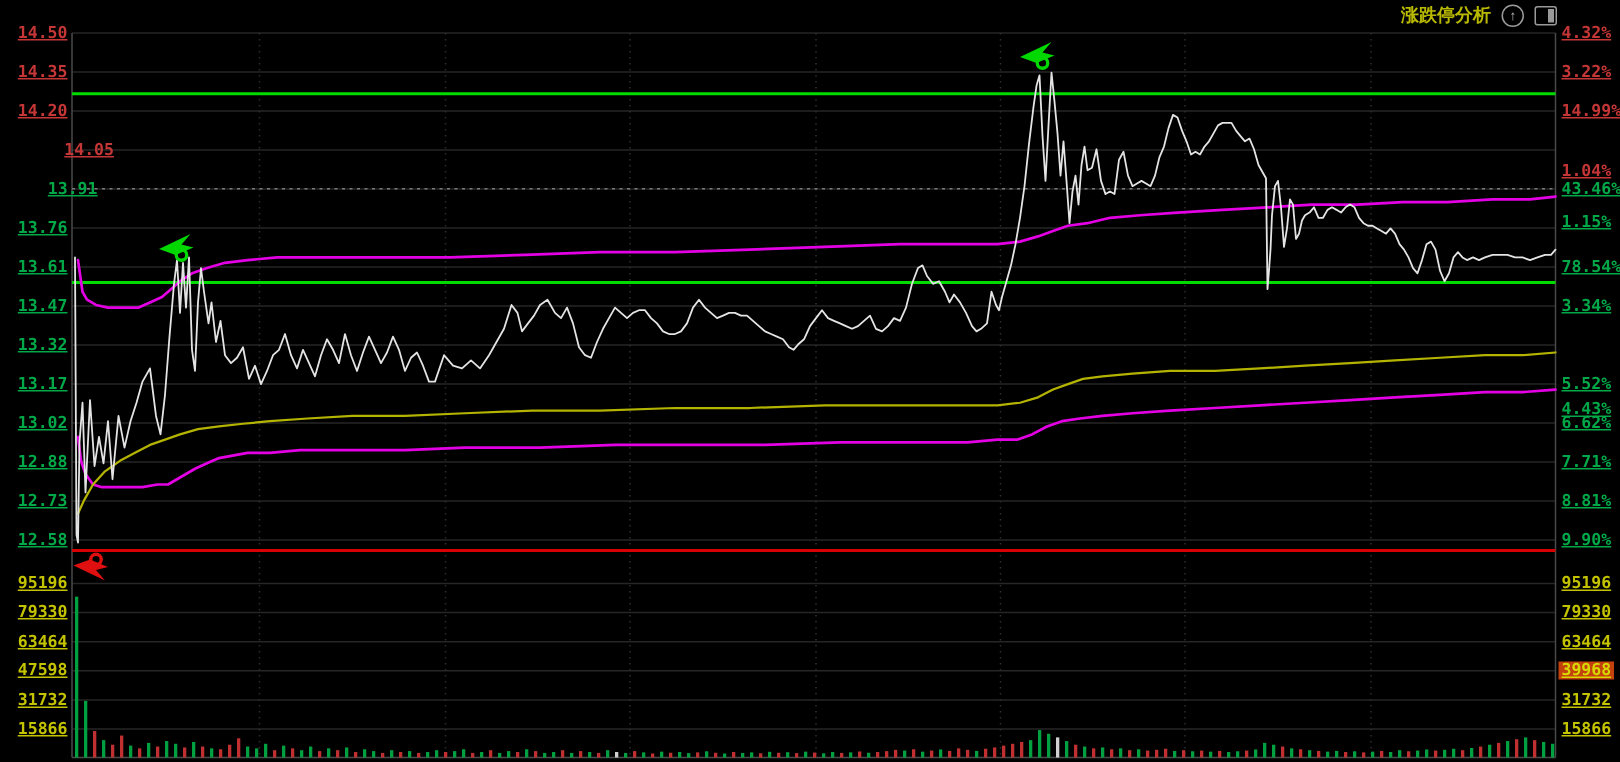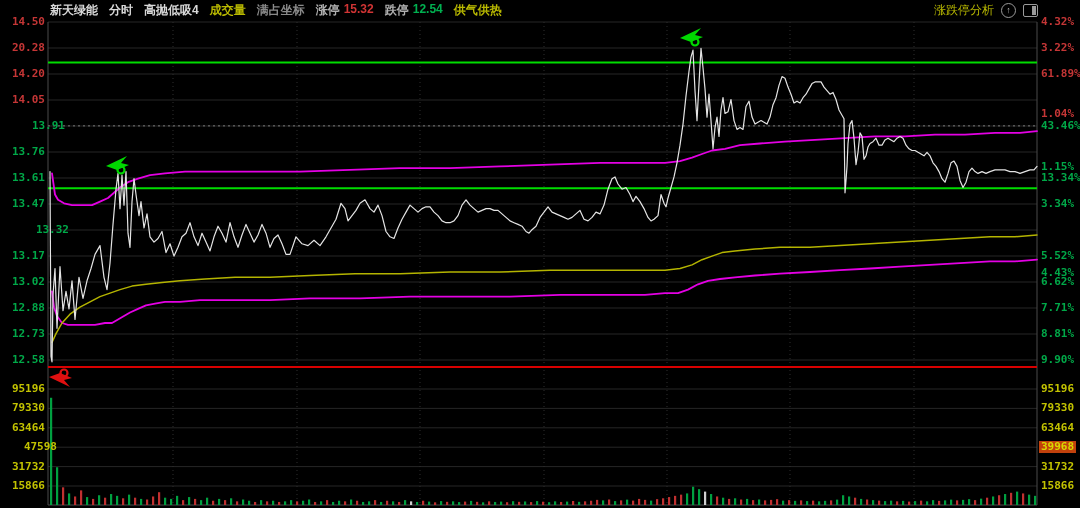--- a/index.html
+++ b/index.html
@@ -3,58 +3,42 @@
 <meta charset="utf-8">
 <style>
   html,body{margin:0;padding:0;background:#000;}
   .screen{position:relative;width:1080px;height:508px;background:#000;overflow:hidden;
           font-family:"Liberation Sans","DejaVu Sans",sans-serif;}
   svg#chart-svg{position:absolute;left:0;top:0;}
   .header{position:absolute;left:0;top:0;width:1080px;height:19px;z-index:5;}
   .hleft{position:absolute;left:50px;top:2px;display:flex;gap:11px;white-space:nowrap;
          font-size:12px;font-weight:bold;}
   .hright{position:absolute;right:42px;top:2px;display:flex;gap:7px;align-items:center;
-          font-size:12px;font-weight:normal;justify-content:center;}
+          font-size:12px;font-weight:bold;justify-content:center;}
   .wht{color:#d8d8d8;} .yel{color:#b9b900;} .gry{color:#8a8a8a;} .gry2{color:#b0b0b0;}
   .red{color:#d03434;} .grn{color:#00b050;}
   .pair{display:flex;gap:4px;}
   .icon-circle{width:13px;height:13px;border:1px solid #9a9a9a;border-radius:50%;
                color:#bbb;font-size:9px;line-height:13px;text-align:center;display:inline-block;}
   .icon-panel{width:13px;height:11px;border:1px solid #9a9a9a;border-radius:2px;
               display:inline-block;position:relative;}
   .icon-panel-bar{position:absolute;right:1px;top:1px;bottom:1px;width:4px;background:#9a9a9a;}
   .axlab{position:absolute;font:bold 11px "DejaVu Sans Mono","Liberation Mono",monospace;
-         line-height:12px;z-index:4;}
+         line-height:12px;z-index:4;text-decoration:underline;}
   .axlab.left{left:0;width:45px;text-align:right;}
   .axlab.right{left:1041px;text-align:left;}
   .axlab.up{color:#c53636;} .axlab.down{color:#00a848;} .axlab.vol{color:#c3c300;}
   .axlab.hl{background:#c2410c;color:#d8d800;padding:0 2px;margin-left:-2px;}
 </style>
 </head>
 <body>
 
 <div class="screen">
 
   <div class="header">
-    <div class="hleft">
-      <span class="wht">新天绿能</span>
-      <span class="wht">分时</span>
-      <span class="wht">高抛低吸4</span>
-      <span class="yel">成交量</span>
-      <span class="gry">满占坐标</span>
-      <span class="pair">
-        <span class="gry2">涨停</span>
-        <span class="red">15.32</span>
-      </span>
-      <span class="pair">
-        <span class="gry2">跌停</span>
-        <span class="grn">12.54</span>
-      </span>
-      <span class="yel">供气供热</span>
-    </div>
     <div class="hright">
       <span class="yel">涨跌停分析</span>
       <span class="icon-circle">↑</span>
       <span class="icon-panel">
           <span class="icon-panel-bar"></span>
         </span>
     </div>
   </div>
 
   <svg id="chart-svg" width="1080" height="508">
@@ -270,51 +254,51 @@
         <circle cx="16" cy="15" r="3.5" fill="none" stroke="#00d800" stroke-width="2.2"></circle>
       </g>
       <g transform="translate(48,388) scale(1,-1)">
         <path d="M1 11 L22 1 L16 8 L24 10 L12 15 Z" fill="#e01010"></path>
         <circle cx="16" cy="15" r="3.5" fill="none" stroke="#e01010" stroke-width="2.2"></circle>
       </g>
     </svg>
 
   <div id="labels">
       <div class="axlab left up" style="top: 16px;">14.50</div>
-      <div class="axlab left up" style="top: 42px;">20.28</div>
+      <div class="axlab left up" style="top: 42px;">14.35</div>
       <div class="axlab left up" style="top: 68px;">14.20</div>
-      <div class="axlab left up" style="top: 94px;">14.05</div>
+      <div class="axlab left up" style="top: 94px; padding-left: 31px;">14.05</div>
       <div class="axlab left down" style="top: 120px; margin-left: 20px;">13.91</div>
       <div class="axlab left down" style="top: 146px;">13.76</div>
       <div class="axlab left down" style="top: 172px;">13.61</div>
       <div class="axlab left down" style="top: 198px;">13.47</div>
-      <div class="axlab left down" style="top: 224px; margin-left: 24px;">13.32</div>
+      <div class="axlab left down" style="top: 224px;">13.32</div>
       <div class="axlab left down" style="top: 250px;">13.17</div>
       <div class="axlab left down" style="top: 276px;">13.02</div>
       <div class="axlab left down" style="top: 302px;">12.88</div>
       <div class="axlab left down" style="top: 328px;">12.73</div>
       <div class="axlab left down" style="top: 354px;">12.58</div>
       <div class="axlab right up" style="top: 16px;">4.32%</div>
       <div class="axlab right up" style="top: 42px;">3.22%</div>
-      <div class="axlab right up" style="top: 68px;">61.89%</div>
+      <div class="axlab right up" style="top: 68px;">14.99%</div>
       <div class="axlab right up" style="top: 108px;">1.04%</div>
       <div class="axlab right down" style="top: 120px;">43.46%</div>
-      <div class="axlab right down" style="top: 161px;">1.15%</div>
-      <div class="axlab right down" style="top: 172px;">13.34%</div>
+      <div class="axlab right down" style="top: 142px;">1.15%</div>
+      <div class="axlab right down" style="top: 172px;">78.54%</div>
       <div class="axlab right down" style="top: 198px;">3.34%</div>
       <div class="axlab right down" style="top: 224px; margin-top: 43px;">4.43%</div>
       <div class="axlab right down" style="top: 250px;">5.52%</div>
       <div class="axlab right down" style="top: 276px;">6.62%</div>
       <div class="axlab right down" style="top: 302px;">7.71%</div>
       <div class="axlab right down" style="top: 328px;">8.81%</div>
       <div class="axlab right down" style="top: 354px;">9.90%</div>
       <div class="axlab left vol" style="top: 383px;">95196</div>
       <div class="axlab left vol" style="top: 402.4px;">79330</div>
       <div class="axlab left vol" style="top: 421.8px;">63464</div>
-      <div class="axlab left vol" style="top: 441.2px; margin-left: 12px;">47598</div>
+      <div class="axlab left vol" style="top: 441.2px;">47598</div>
       <div class="axlab left vol" style="top: 460.6px;">31732</div>
       <div class="axlab left vol" style="top: 480px;">15866</div>
       <div class="axlab right vol" style="top: 383px;">95196</div>
       <div class="axlab right vol" style="top: 402.4px;">79330</div>
       <div class="axlab right vol" style="top: 421.8px;">63464</div>
       <div class="axlab right vol hl" style="top: 441.2px;">39968</div>
       <div class="axlab right vol" style="top: 460.6px;">31732</div>
       <div class="axlab right vol" style="top: 480px;">15866</div>
     </div>
 

